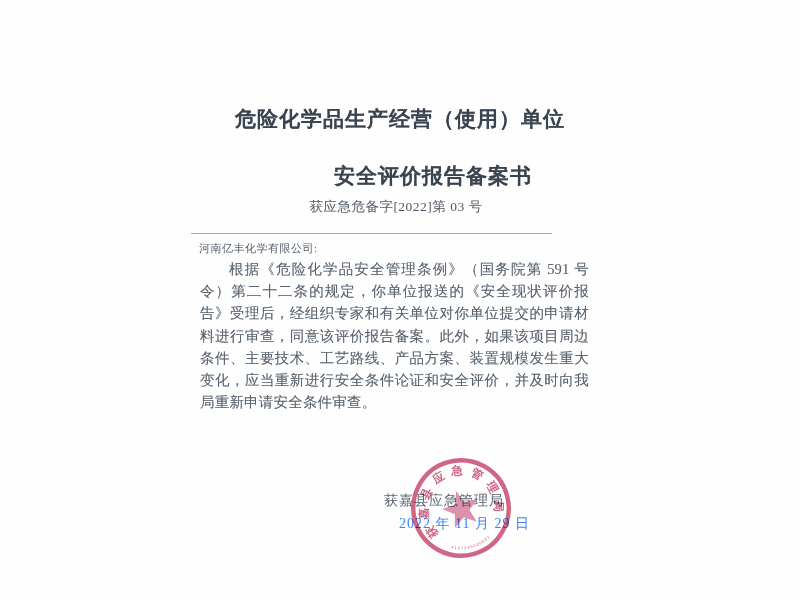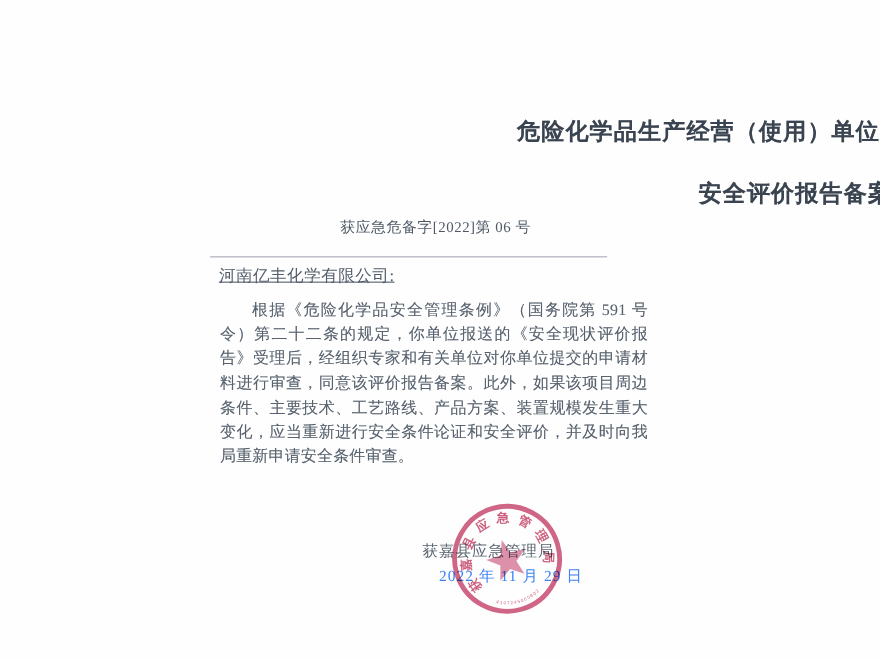--- a/index.html
+++ b/index.html
@@ -15,21 +15,21 @@
     overflow: hidden;
     font-family: "Liberation Serif", serif;
     color: #58626f;
   }
   .abs { position: absolute; }
 
   .title-line {
     left: 0;
     width: 800px;
     margin: 0;
-    text-align: right;
+    text-align: center;
     font-size: 21px;
     font-weight: bold;
     letter-spacing: 1px;
     color: #3a4450;
     text-shadow: 0 0 0.6px rgba(58,68,80,0.55);
   }
   .title-line1 { top: 105px; }
   .title-line2 { top: 162px; padding-left: 33px; }
 
   .doc-number {
@@ -47,29 +47,28 @@
     top: 233px;
     width: 361px;
     height: 1px;
     background: #959ba4;
     opacity: 0.85;
   }
 
   .recipient {
     left: 199px;
     top: 241px;
-    font-size: 15px;
+    font-size: 11px;
     color: #525d6a;
     letter-spacing: 0.5px;
-    text-decoration: underline;
   }
 
   .body-paragraph {
     left: 200px;
-    top: 271px;
+    top: 258px;
     width: 389px;
     margin: 0;
     font-size: 14.5px;
     line-height: 22.2px;
     text-align: justify;
     text-indent: 2em;
     color: #59636f;
     letter-spacing: 0.2px;
     text-shadow: 0 0 0.5px rgba(89,99,111,0.35);
   }
@@ -123,21 +122,21 @@
 </style>
 </head>
 <body>
 
 <div class="page">
 
   <h1 class="abs title-line title-line1">危险化学品生产经营（使用）单位</h1>
 
   <h1 class="abs title-line title-line2">安全评价报告备案书</h1>
 
-  <div class="abs doc-number">获应急危备字[2022]第 06 号</div>
+  <div class="abs doc-number">获应急危备字[2022]第 03 号</div>
 
   <div class="abs divider"></div>
 
   <div class="abs recipient">河南亿丰化学有限公司:</div>
 
   <p class="abs body-paragraph">根据《危险化学品安全管理条例》（国务院第 591 号令）第二十二条的规定，你单位报送的《安全现状评价报告》受理后，经组织专家和有关单位对你单位提交的申请材料进行审查，同意该评价报告备案。此外，如果该项目周边条件、主要技术、工艺路线、产品方案、装置规模发生重大变化，应当重新进行安全条件论证和安全评价，并及时向我局重新申请安全条件审查。</p>
 
 
   <div class="abs issuer">获嘉县应急管理局</div>
 

